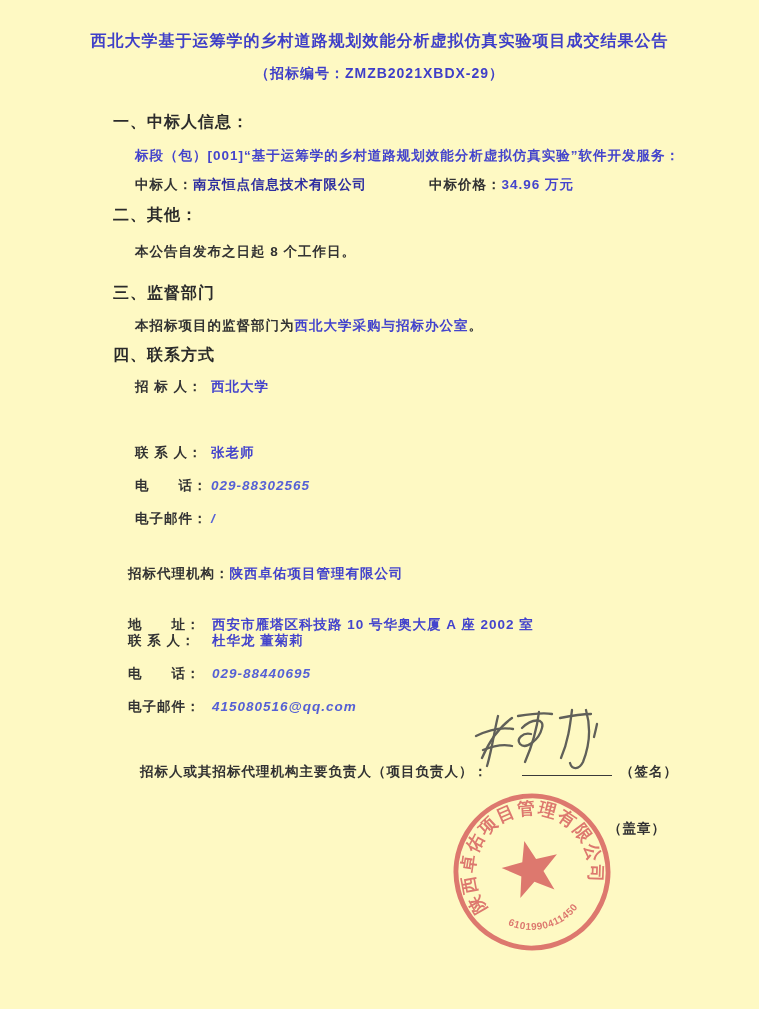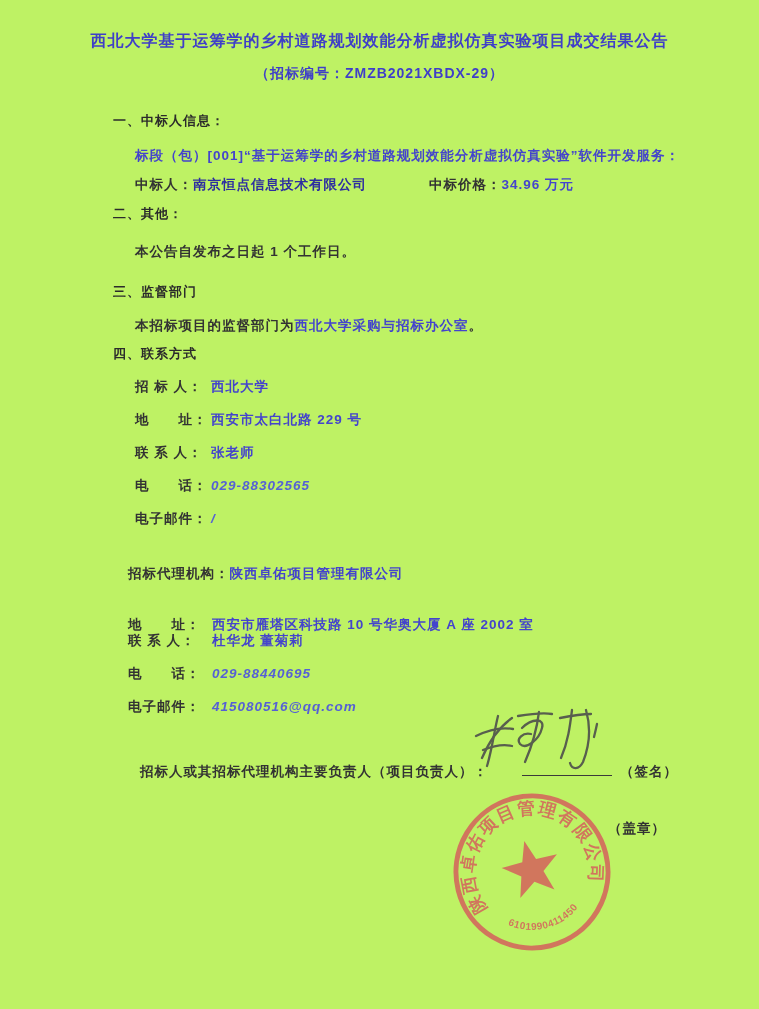--- a/index.html
+++ b/index.html
@@ -1,27 +1,27 @@
 <!DOCTYPE html>
 <html><head>
 <meta charset="utf-8">
 <style>
   * { margin:0; padding:0; box-sizing:border-box; }
   html,body { background:#ffffff; }
   .page {
     position:relative; width:759px; height:1009px; margin:0 auto;
-    background:#bef264; overflow:hidden;
+    background:#fef9c3; overflow:hidden;
     font-family:"Liberation Sans","DejaVu Sans",sans-serif;
     color:#2f2f2f;
   }
   .abs { position:absolute; white-space:nowrap; }
   .center { left:0; width:759px; text-align:center; }
   .title { font-size:16px; font-weight:700; color:#3f3fc8; letter-spacing:1px; }
   .subtitle { font-size:14px; font-weight:700; color:#3f3fc8; letter-spacing:1px; }
-  .h1 { font-size:13px; font-weight:700; color:#2b2b2b; letter-spacing:1px; }
+  .h1 { font-size:16px; font-weight:700; color:#2b2b2b; letter-spacing:1px; }
   .body-line { font-size:13.5px; font-weight:600; color:#333; letter-spacing:1px; }
   .blue { color:#4444cc; }
   .blue-bright { color:#5560d5;font-style:italic; }
   .navy { color:#2e2ea0; }
   .lbl { display:inline-block; white-space:pre; color:#333; }
   .t-lbl { min-width:76px; }
   .a-lbl { min-width:84px; }
   .price-group { margin-left:62px; }
   .sign-underline {
     display:inline-block; width:90px; margin-left:34px;
@@ -39,34 +39,31 @@
   <div class="abs center title" style="top:31px">西北大学基于运筹学的乡村道路规划效能分析虚拟仿真实验项目成交结果公告</div>
   <div class="abs center subtitle" style="top:65px">（招标编号：ZMZB2021XBDX-29）</div>
 
   <div class="abs h1" style="left:113px; top:112px">一、中标人信息：</div>
   <div class="abs body-line blue" style="left:135px; top:147px">标段（包）[001]“基于运筹学的乡村道路规划效能分析虚拟仿真实验”软件开发服务：</div>
   <div class="abs body-line" style="left:135px; top:176px">
     <span class="lbl">中标人：</span><span class="navy">南京恒点信息技术有限公司</span><span class="lbl price-group">中标价格：</span><span class="blue">34.96 万元</span>
   </div>
 
   <div class="abs h1" style="left:113px; top:205px">二、其他：</div>
-  <div class="abs body-line" style="left:135px; top:243px">本公告自发布之日起 1 个工作日。</div>
+  <div class="abs body-line" style="left:135px; top:243px">本公告自发布之日起 8 个工作日。</div>
 
   <div class="abs h1" style="left:113px; top:283px">三、监督部门</div>
   <div class="abs body-line" style="left:135px; top:317px">
     <span>本招标项目的监督部门为</span><span class="blue">西北大学采购与招标办公室</span><span>。</span>
   </div>
 
   <div class="abs h1" style="left:113px; top:345px">四、联系方式</div>
 
   <div class="abs body-line" style="left:135px; top:378px">
     <span class="lbl t-lbl">招 标 人：</span><span class="blue">西北大学</span>
-  </div>
-  <div class="abs body-line" style="left:135px; top:411px">
-    <span class="lbl t-lbl">地　　址：</span><span class="blue">西安市太白北路 229 号</span>
   </div>
   <div class="abs body-line" style="left:135px; top:444px">
     <span class="lbl t-lbl">联 系 人：</span><span class="blue">张老师</span>
   </div>
   <div class="abs body-line" style="left:135px; top:477px">
     <span class="lbl t-lbl">电　　话：</span><span class="blue-bright">029-88302565</span>
   </div>
   <div class="abs body-line" style="left:135px; top:510px">
     <span class="lbl t-lbl">电子邮件：</span><span class="blue-bright">/</span>
   </div>

